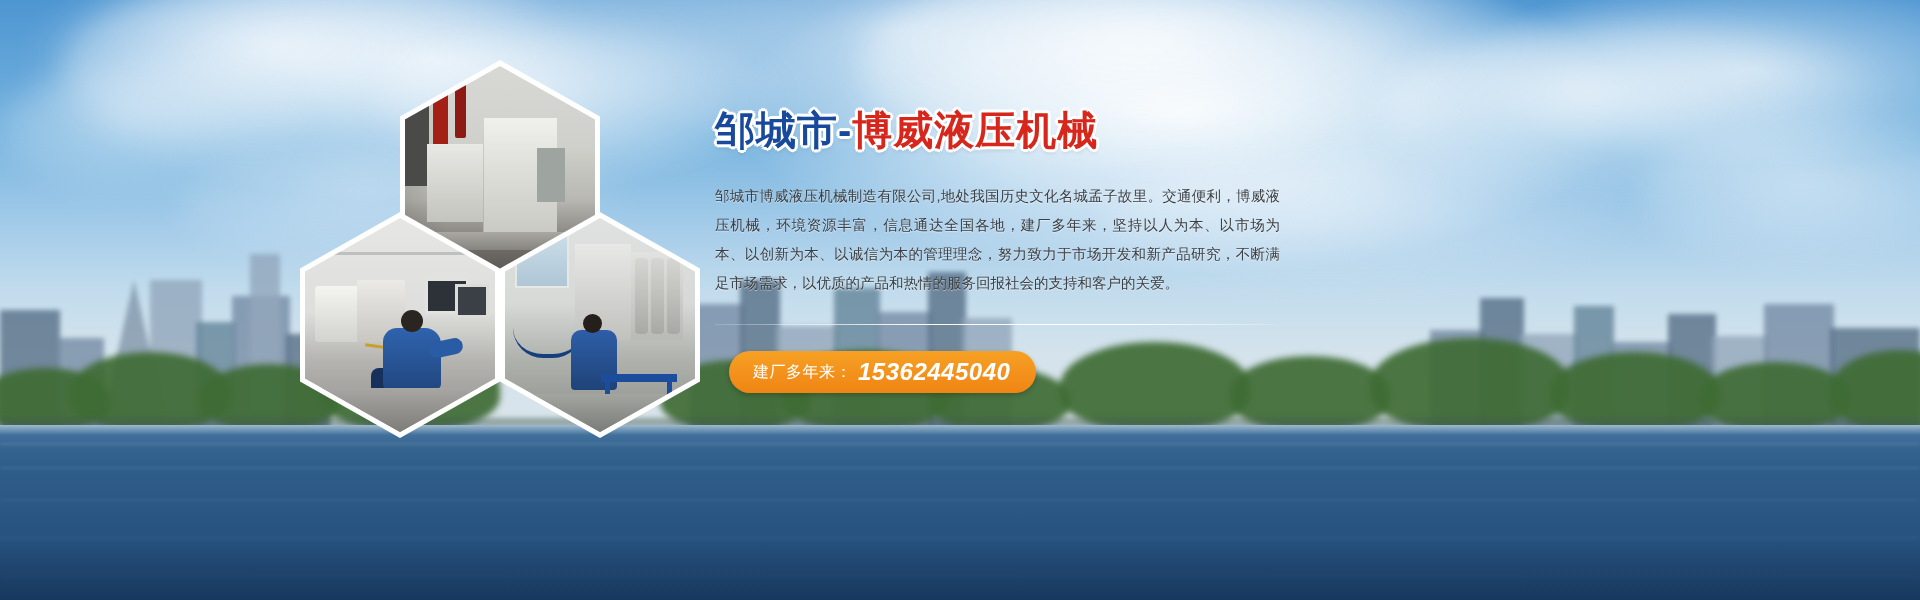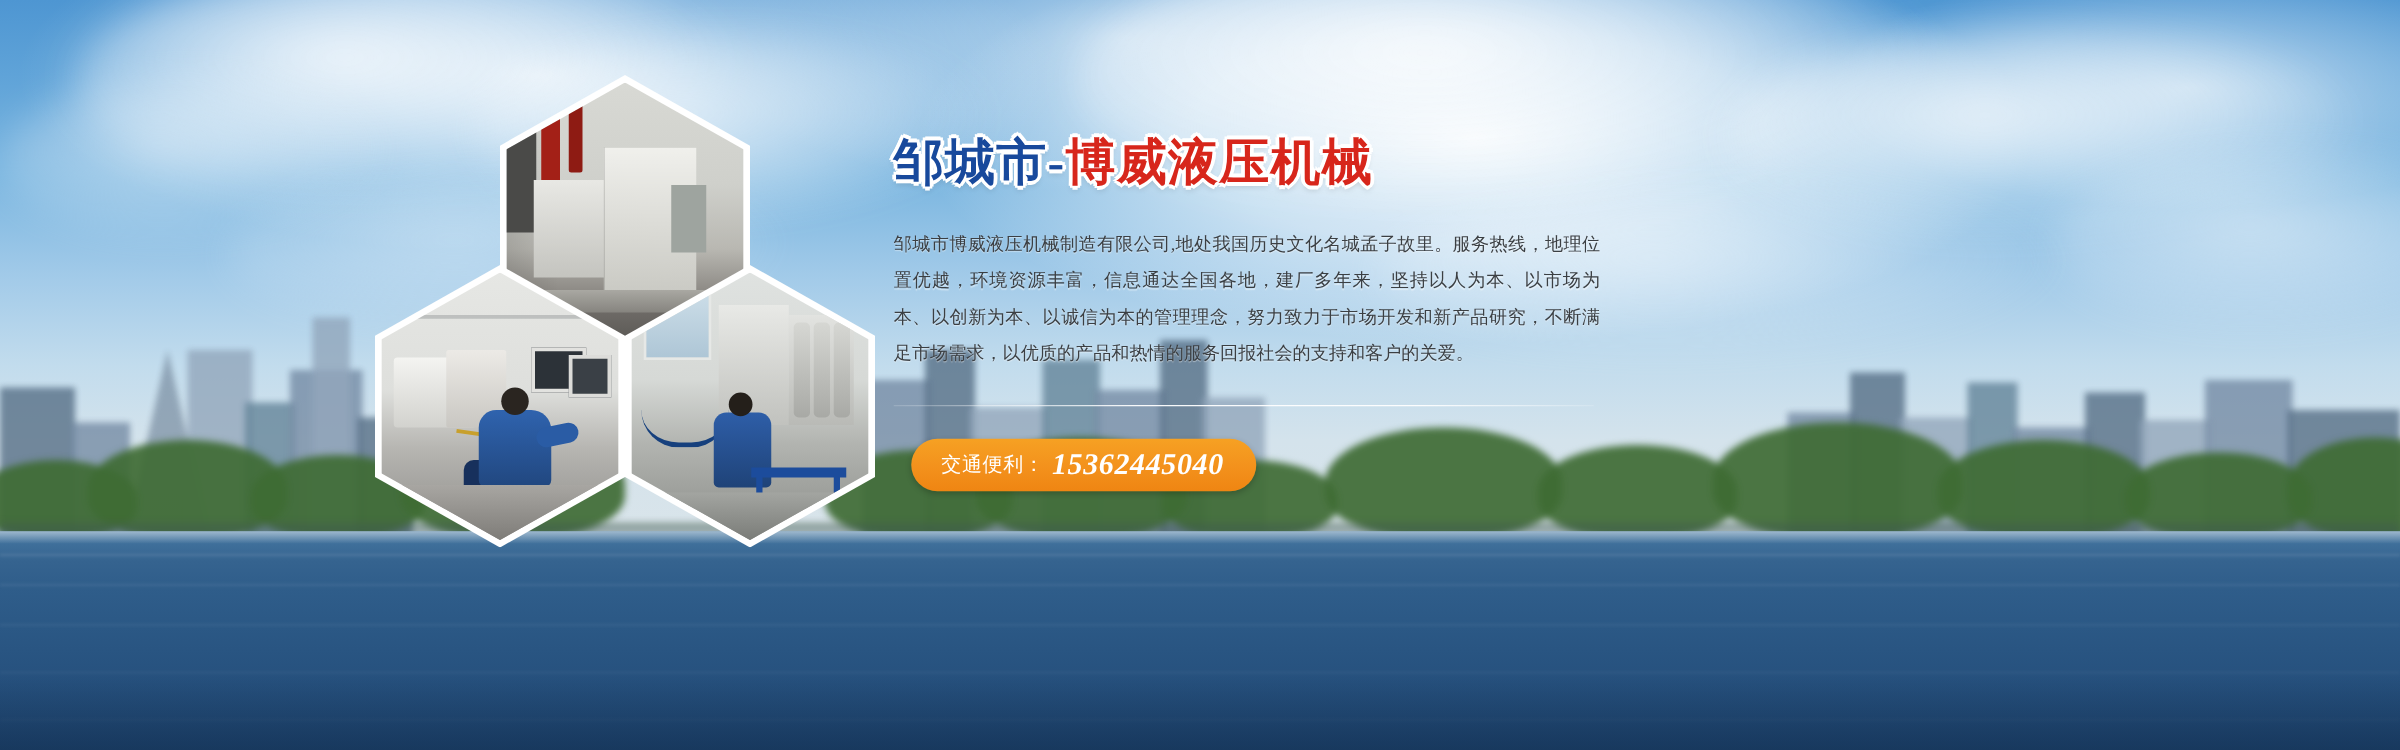--- a/index.html
+++ b/index.html
@@ -270,21 +270,20 @@
   .pt-floor {
     position: absolute; left: 0; bottom: 0; width: 100%; height: 38px;
     background: linear-gradient(180deg,#a3a5a1,#7a7c78);
   }
 
   
   .content {
     position: absolute;
     left: 715px; top: 108px;
     width: 580px;
-    font-family: Liberation Serif, serif;
   }
   .headline {
     font-size: 40px;
     font-weight: bold;
     letter-spacing: 1px;
     line-height: 1.1;
     white-space: nowrap;
     text-shadow:
       -2px -2px 0 #fff,  2px -2px 0 #fff,
       -2px  2px 0 #fff,  2px  2px 0 #fff,
@@ -466,25 +465,25 @@
         </div>
       </div>
     </div>
 
   </div>
 
   <div class="content">
 
     <h1 class="headline"><span class="blue">邹城市-</span><span class="red">博威液压机械</span></h1>
 
-    <p class="desc">邹城市博威液压机械制造有限公司,地处我国历史文化名城孟子故里。服务热线，地理位置优越，环境资源丰富，信息通达全国各地，建厂多年来，坚持以人为本、以市场为本、以创新为本、以诚信为本的管理理念，努力致力于市场开发和新产品研究，不断满足市场需求，以优质的产品和热情的服务回报社会的支持和客户的关爱。</p>
+    <p class="desc">邹城市博威液压机械制造有限公司,地处我国历史文化名城孟子故里。交通便利，博威液压机械，环境资源丰富，信息通达全国各地，建厂多年来，坚持以人为本、以市场为本、以创新为本、以诚信为本的管理理念，努力致力于市场开发和新产品研究，不断满足市场需求，以优质的产品和热情的服务回报社会的支持和客户的关爱。</p>
 
     <div class="divider"></div>
 
     <div class="hotline">
-      <span class="hotline-label">交通便利：</span>
+      <span class="hotline-label">建厂多年来：</span>
       <span class="hotline-number">15362445040</span>
     </div>
 
   </div>
 
   <div class="vignette-bottom"></div>
 </div>
 
 </body></html>

